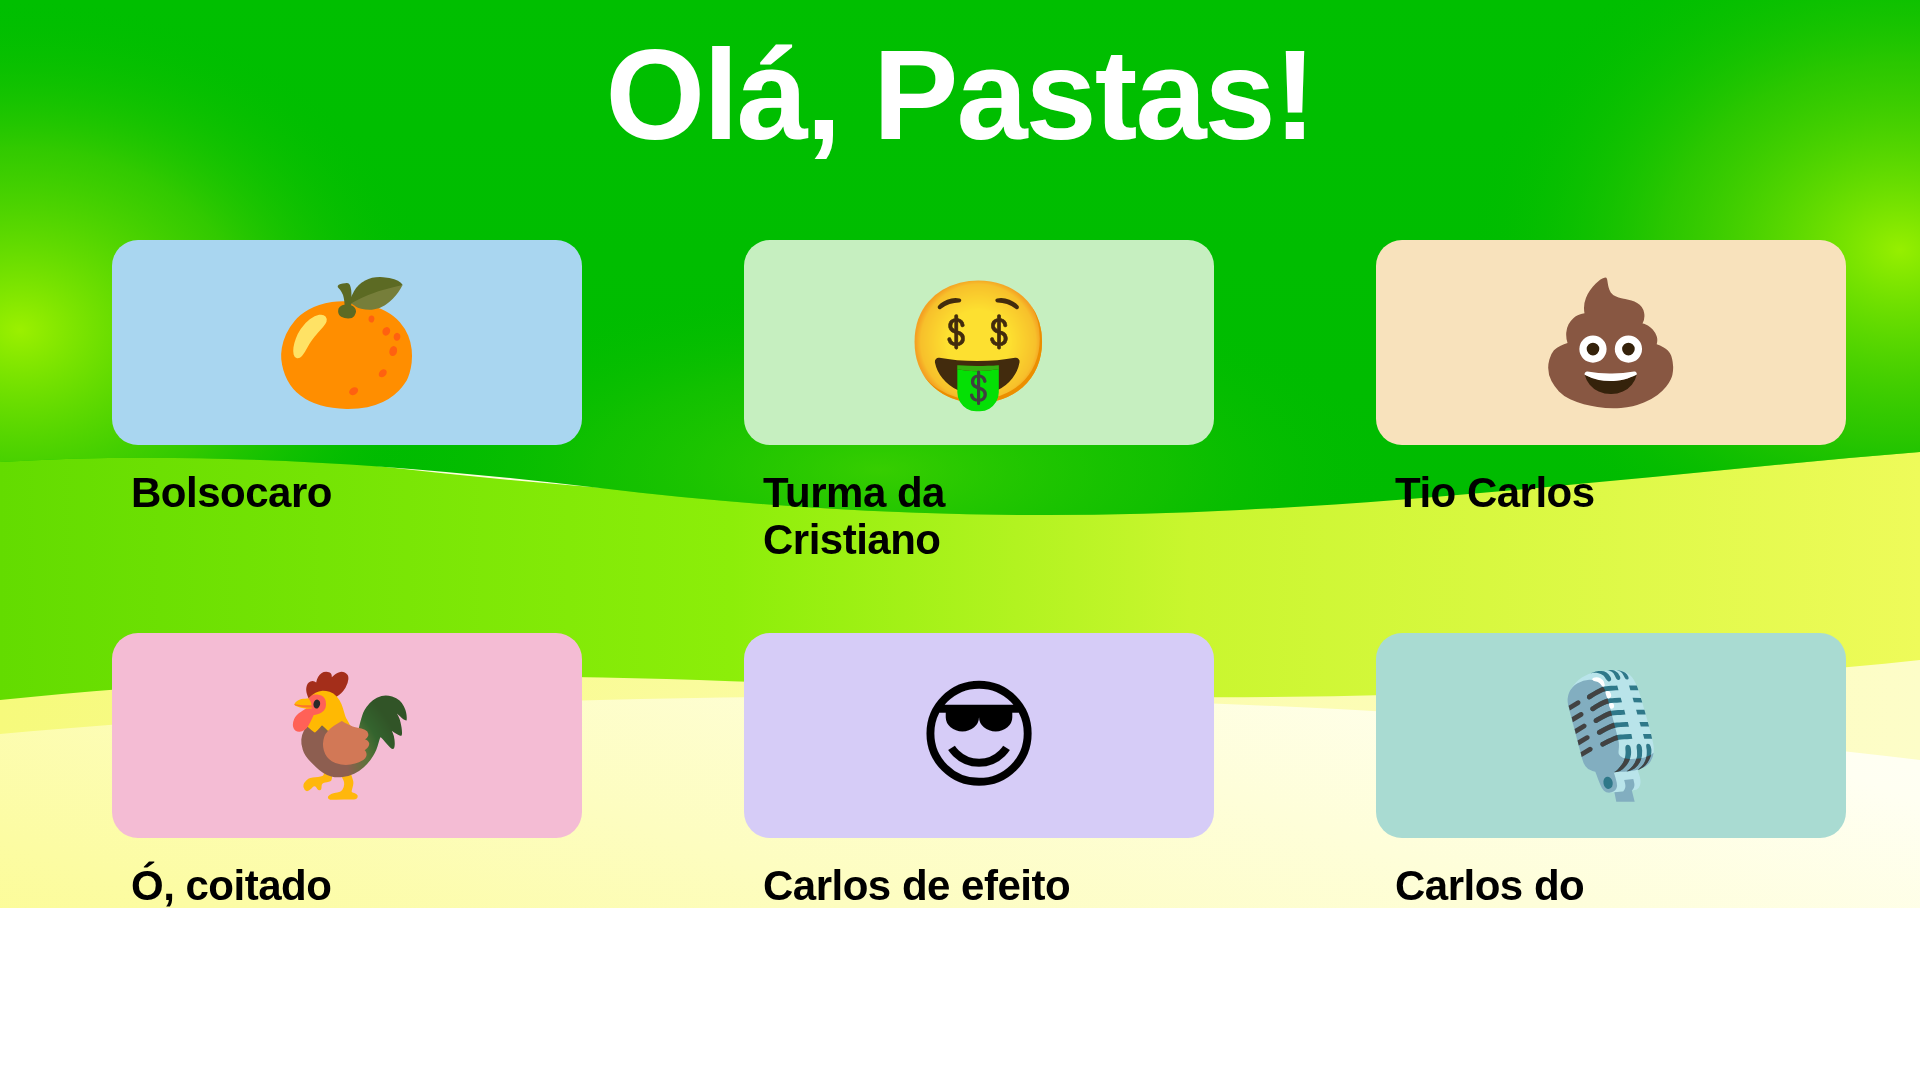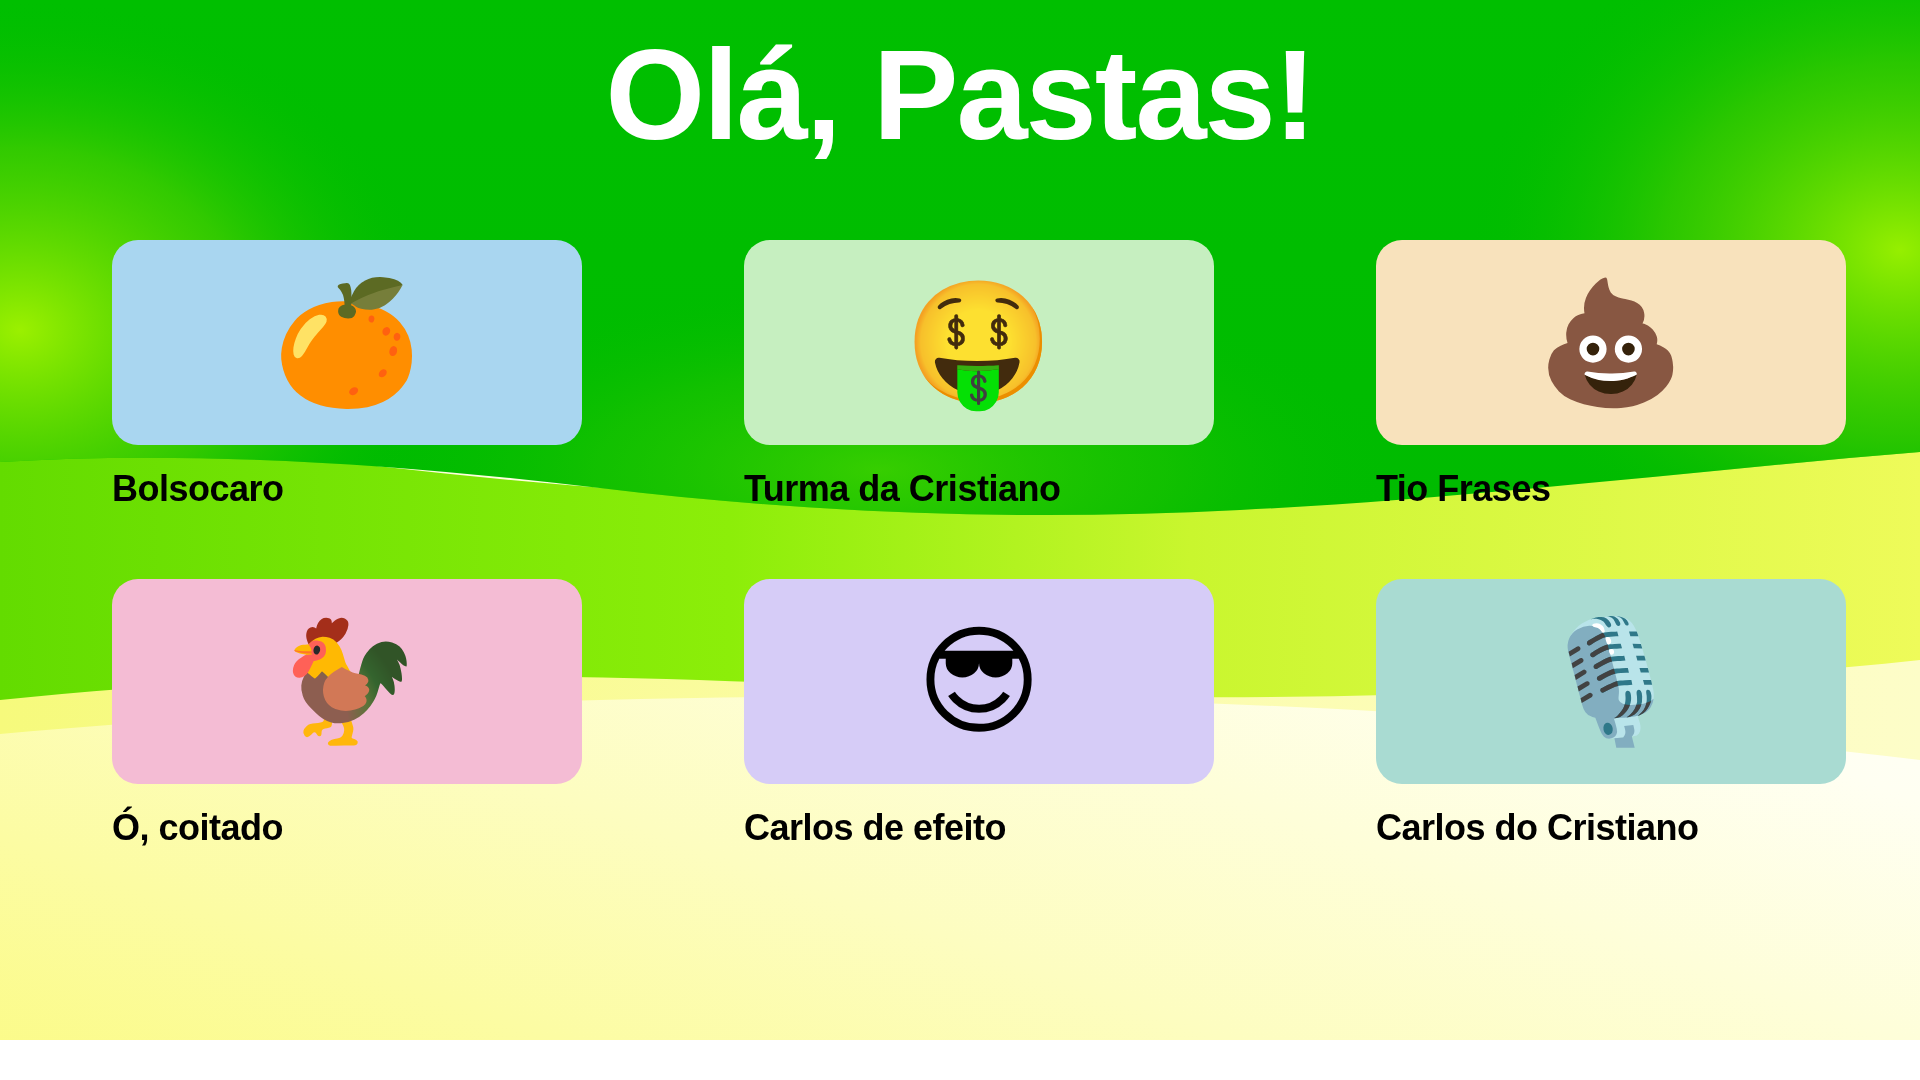--- a/index.html
+++ b/index.html
@@ -7,21 +7,21 @@
     padding: 0;
     width: 1920px;
     height: 1080px;
     overflow: hidden;
     font-family: "Liberation Sans", sans-serif;
   }
 
   #stage {
     position: relative;
     width: 1920px;
-    height: 1040px;
+    height: 908px;
     overflow: hidden;
     background: #ffffff;
   }
 
   
   .bg-layer {
     position: absolute;
     inset: 0;
     width: 1920px;
     height: 1080px;
@@ -75,26 +75,27 @@
 
   .card-emoji {
     font-size: 120px;
     line-height: 1;
     font-family: "DejaVu Sans", sans-serif;
   }
 
   .card-label {
     margin-top: 24px;
     color: #000000;
-    font-size: 36px;
+    font-size: 42px;
     font-weight: bold;
     line-height: 1.12;
     letter-spacing: -0.5px;
     max-width: 330px;
     font-family: "Liberation Sans", sans-serif;
+    margin-left: 19px;
   }
 </style>
 </head>
 <body>
 
 <div id="stage">
 
   <svg id="bg-svg" class="bg-layer" width="1920" height="1080" viewBox="0 0 1920 1080" aria-hidden="true">
     <defs>
       <linearGradient id="greenBase" x1="0" y1="0" x2="0" y2="1">
@@ -171,21 +172,21 @@
       <div class="card-tile" style="background: rgb(198, 239, 192);">
         <span class="card-emoji">🤑</span>
       </div>
       <div class="card-label">Turma da Cristiano</div>
     </div>
 
     <div class="card-cell">
       <div class="card-tile" style="background: rgb(248, 226, 188);">
         <span class="card-emoji">💩</span>
       </div>
-      <div class="card-label">Tio Frases</div>
+      <div class="card-label">Tio Carlos</div>
     </div>
 
     <div class="card-cell row2">
       <div class="card-tile" style="background: rgb(244, 188, 212);">
         <span class="card-emoji">🐓</span>
       </div>
       <div class="card-label">Ó, coitado</div>
     </div>
 
     <div class="card-cell row2">

